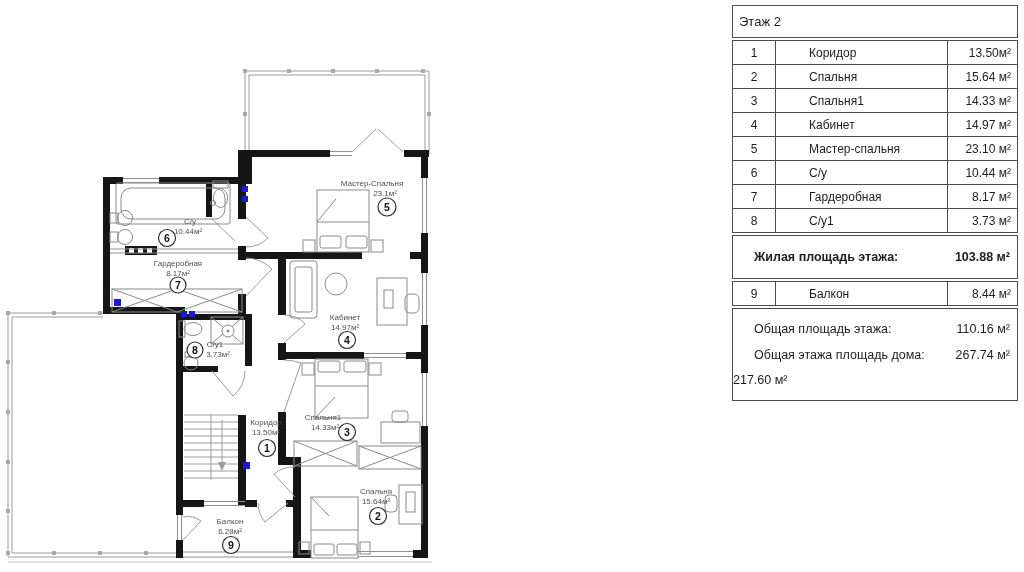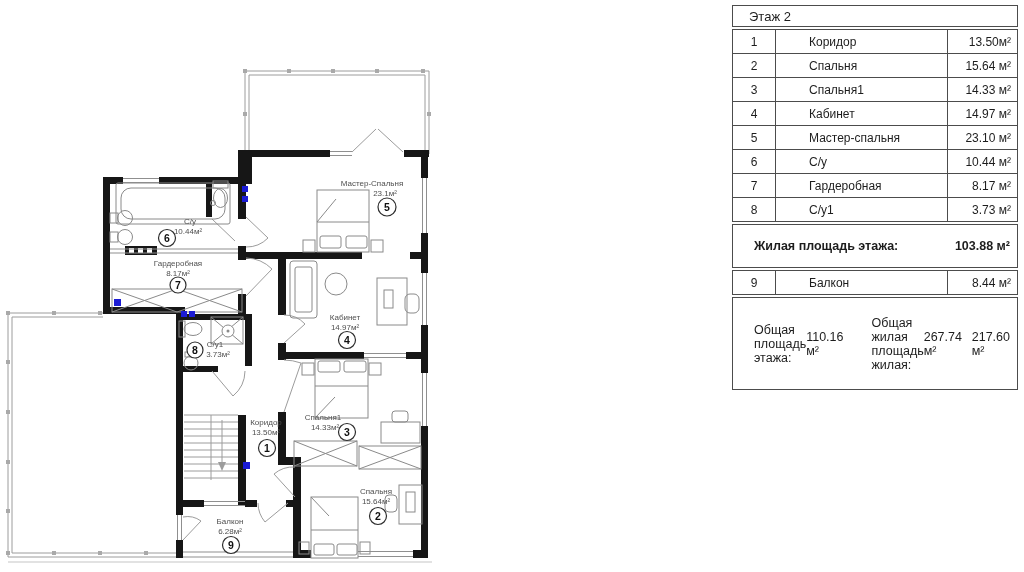--- a/index.html
+++ b/index.html
@@ -22,31 +22,31 @@
   .whitebit{fill:#ffffff;}
   text{font-family:"Liberation Sans", sans-serif;}
   .lbl{font-size:8px;fill:#4f4f4f;}
   .area{font-size:8px;fill:#4f4f4f;}
   .circ{fill:#ffffff;stroke:#2d2d2d;stroke-width:1.2;}
   .cnum{font-size:10.5px;font-weight:700;fill:#111111;}
 
   
   .tbl{position:absolute;left:732px;top:5px;width:286px;}
   .box{border:1px solid #4c4c4c;margin-bottom:2px;background:#fff;box-sizing:border-box;}
-  .thead{height:22px;display:flex;align-items:center;padding-left:16px;font-size:13px;}
+  .thead{height:33px;display:flex;align-items:center;padding-left:6px;font-size:13px;}
   .trow{display:flex;height:23px;font-size:12px;}
   .trow + .trow{border-top:1px solid #4c4c4c;}
   .c{display:flex;align-items:center;box-sizing:border-box;}
   .c.numc{width:42px;justify-content:center;}
   .c.nmc{flex:1;border-left:1px solid #4c4c4c;padding-left:33px;}
   .c.arc{width:70px;border-left:1px solid #4c4c4c;justify-content:flex-end;padding-right:6px;}
   .sumrow{height:44px;display:flex;align-items:center;font-size:12.5px;font-weight:bold;}
   .sumrow .lab{flex:1;padding-left:21px;}
   .sumrow .val{padding-right:7px;}
-  .totbox{height:93px;display:flex;flex-direction:row;justify-content:space-evenly;font-size:12.5px;padding:2px 0;}
+  .totbox{height:93px;display:flex;flex-direction:column;justify-content:space-evenly;font-size:12.5px;padding:2px 0;}
   .totrow{display:flex;align-items:center;}
   .totrow .lab{flex:1;padding-left:21px;}
   .totrow .val{padding-right:7px;}
 </style>
 </head>
 <body>
 
 <svg class="plan" width="732" height="572" viewBox="0 0 732 572">
 
   <g>
@@ -424,20 +424,20 @@
       <div class="c arc">8.44 м²</div>
     </div>
   </div>
 
   <div class="box totbox">
     <div class="totrow">
       <span class="lab">Общая площадь этажа:</span>
       <span class="val">110.16 м²</span>
     </div>
     <div class="totrow">
-      <span class="lab">Общая жилая площадь жилая:</span>
+      <span class="lab">Общая этажа площадь дома:</span>
       <span class="val">267.74 м²</span>
     </div>
     <div class="totrow">
       <span class="val">217.60 м²</span>
     </div>
   </div>
 </div>
 
 </body></html>

